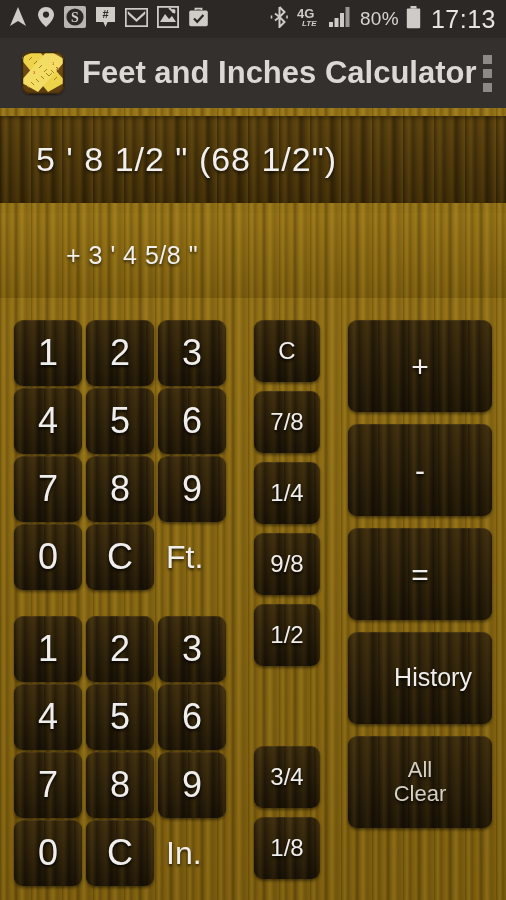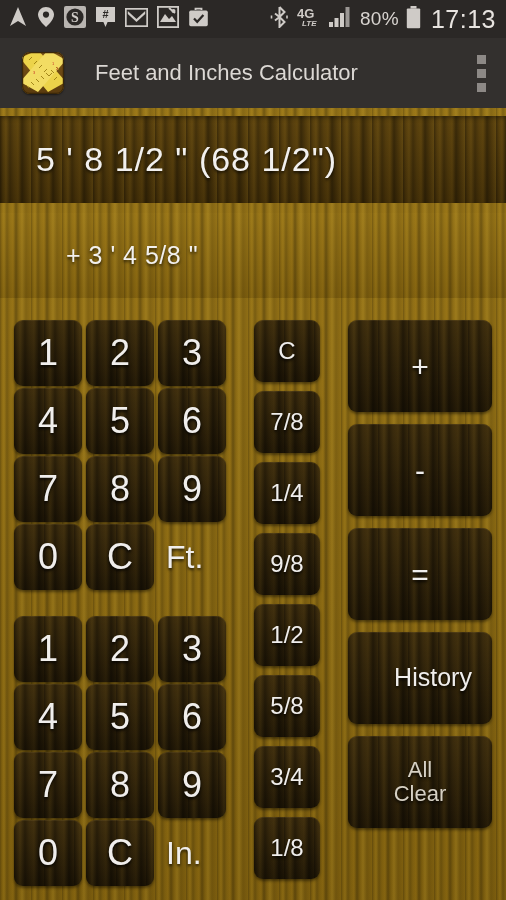--- a/index.html
+++ b/index.html
@@ -50,22 +50,22 @@
     background:#33302e;display:flex;align-items:center;
     box-sizing:border-box;padding:0 8px 0 22px;
   }
   #appicon{
     width:42px;height:42px;border-radius:8px;flex:0 0 auto;
     background:#6b4a14;
     position:relative;overflow:hidden;
     box-shadow:0 1px 2px rgba(0,0,0,0.5);
   }
   #apptitle{
-    color:#dcd8d4;font-size:22px;margin-left:31px;
-    white-space:nowrap;font-weight:400;
+    color:#dcd8d4;font-size:31px;margin-left:18px;
+    white-space:nowrap;font-weight:700;
   }
   #overflow{
     margin-left:auto;width:34px;height:46px;
     display:flex;flex-direction:column;align-items:center;justify-content:center;gap:5px;
   }
   #overflow i{display:block;width:9px;height:9px;background:#8d8986;}
 
   
   #content{position:absolute;left:0;top:108px;width:506px;height:792px;}
 
@@ -299,21 +299,20 @@
 
     <div class="key num" style="left:14px;  top:712px; width:68px; height:66px;">0</div>
     <div class="key num" style="left:86px;  top:712px; width:68px; height:66px;">C</div>
     <div class="unit-label" style="left:166px; top:712px; width:70px; height:66px;">In.</div>
 
     <div class="key frac" style="left:254px; top:212px; width:66px; height:62px;">C</div>
     <div class="key frac" style="left:254px; top:283px; width:66px; height:62px;">7/8</div>
     <div class="key frac" style="left:254px; top:354px; width:66px; height:62px;">1/4</div>
     <div class="key frac" style="left:254px; top:425px; width:66px; height:62px;">9/8</div>
     <div class="key frac" style="left:254px; top:496px; width:66px; height:62px;">1/2</div>
-    <div class="key frac" style="left:254px; top:567px; width:66px; height:62px;">5/8</div>
     <div class="key frac" style="left:254px; top:638px; width:66px; height:62px;">3/4</div>
     <div class="key frac" style="left:254px; top:709px; width:66px; height:62px;">1/8</div>
 
     <div class="key op" style="left:348px; top:212px; width:144px; height:92px;">+</div>
     <div class="key op" style="left:348px; top:316px; width:144px; height:92px;">-</div>
     <div class="key op" style="left:348px; top:420px; width:144px; height:92px;">=</div>
     <div class="key word" style="left:348px; top:524px; width:144px; height:92px;padding-left:26px;">History</div>
     <div class="key small dim" style="left:348px; top:628px; width:144px; height:92px; white-space:pre-line;">All
 Clear</div>
 

